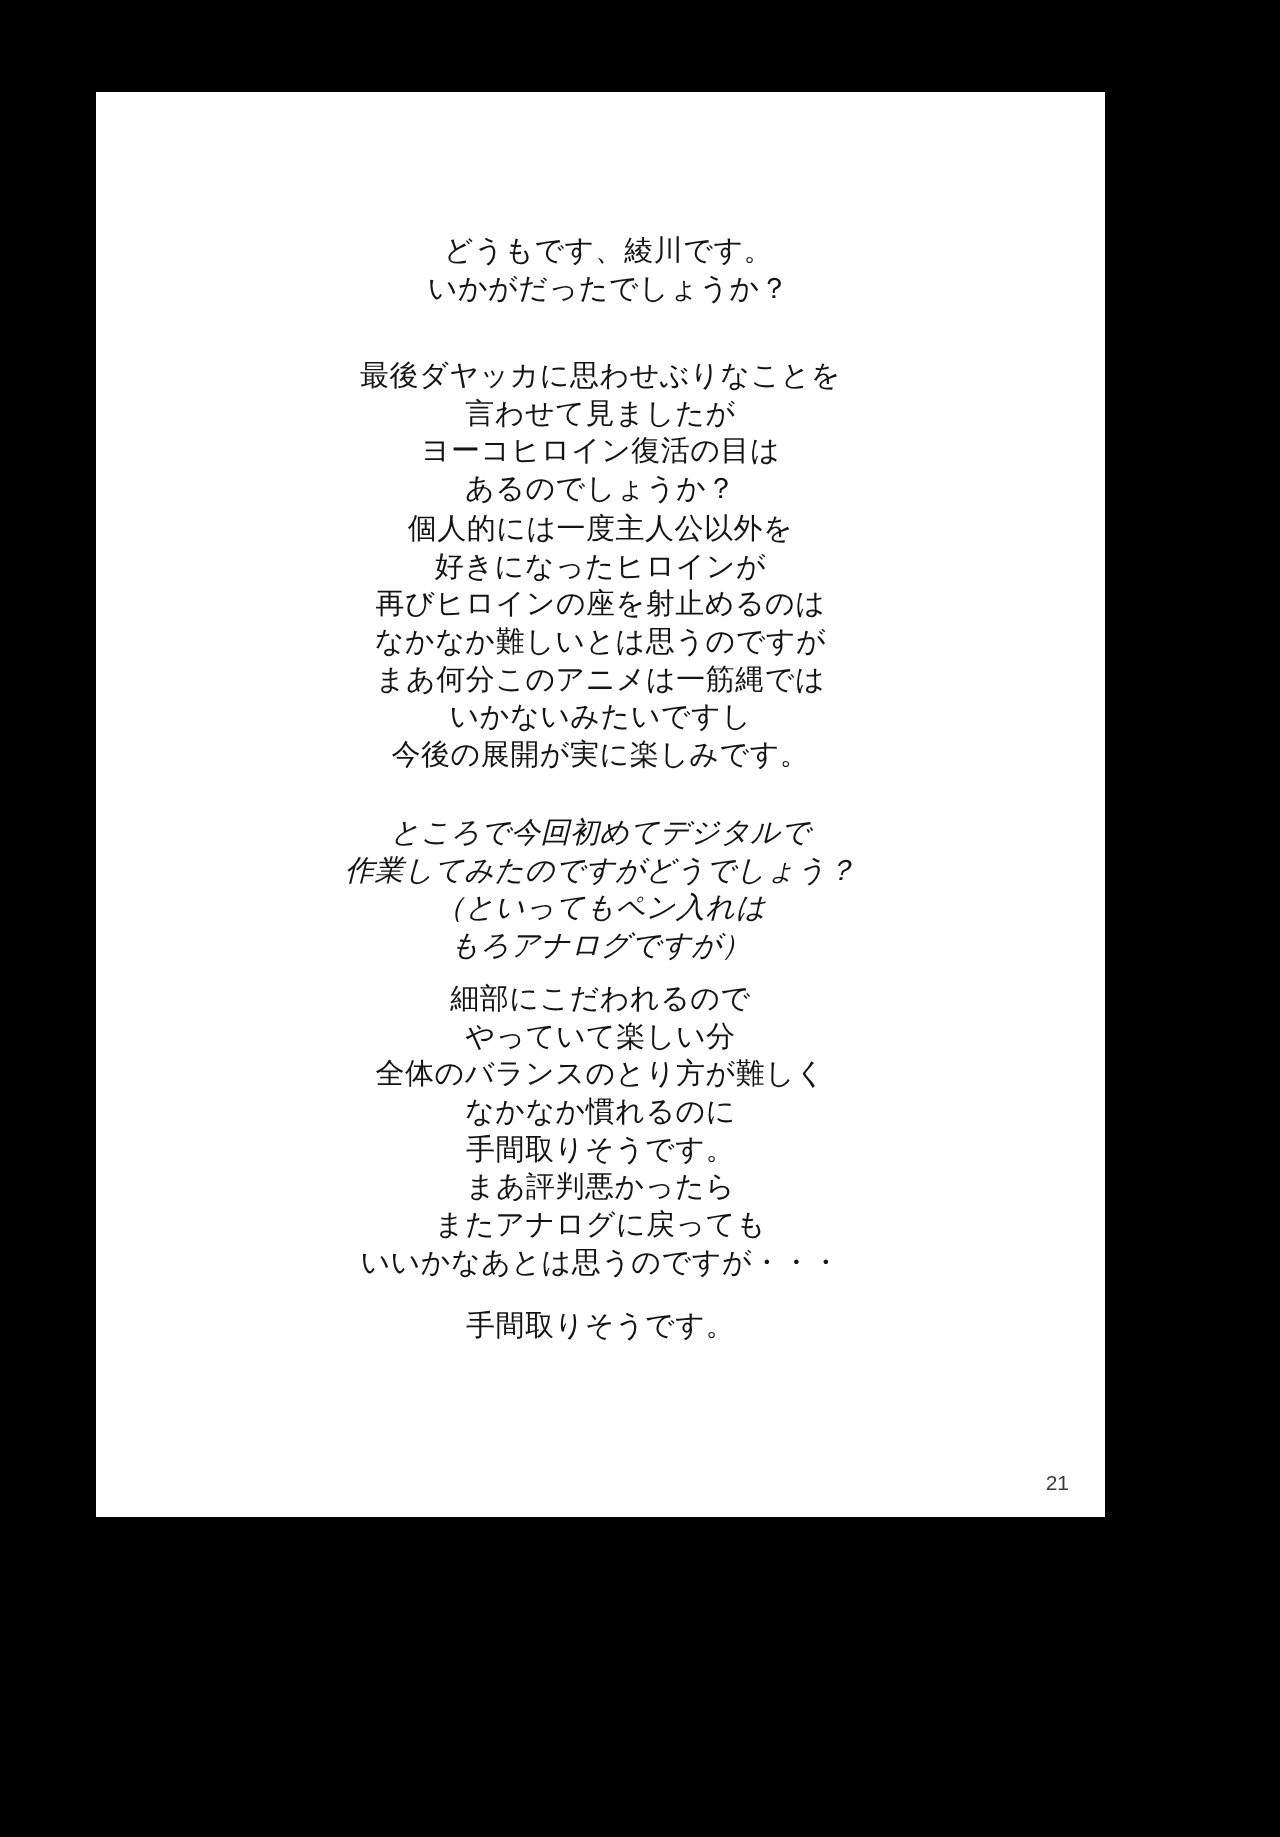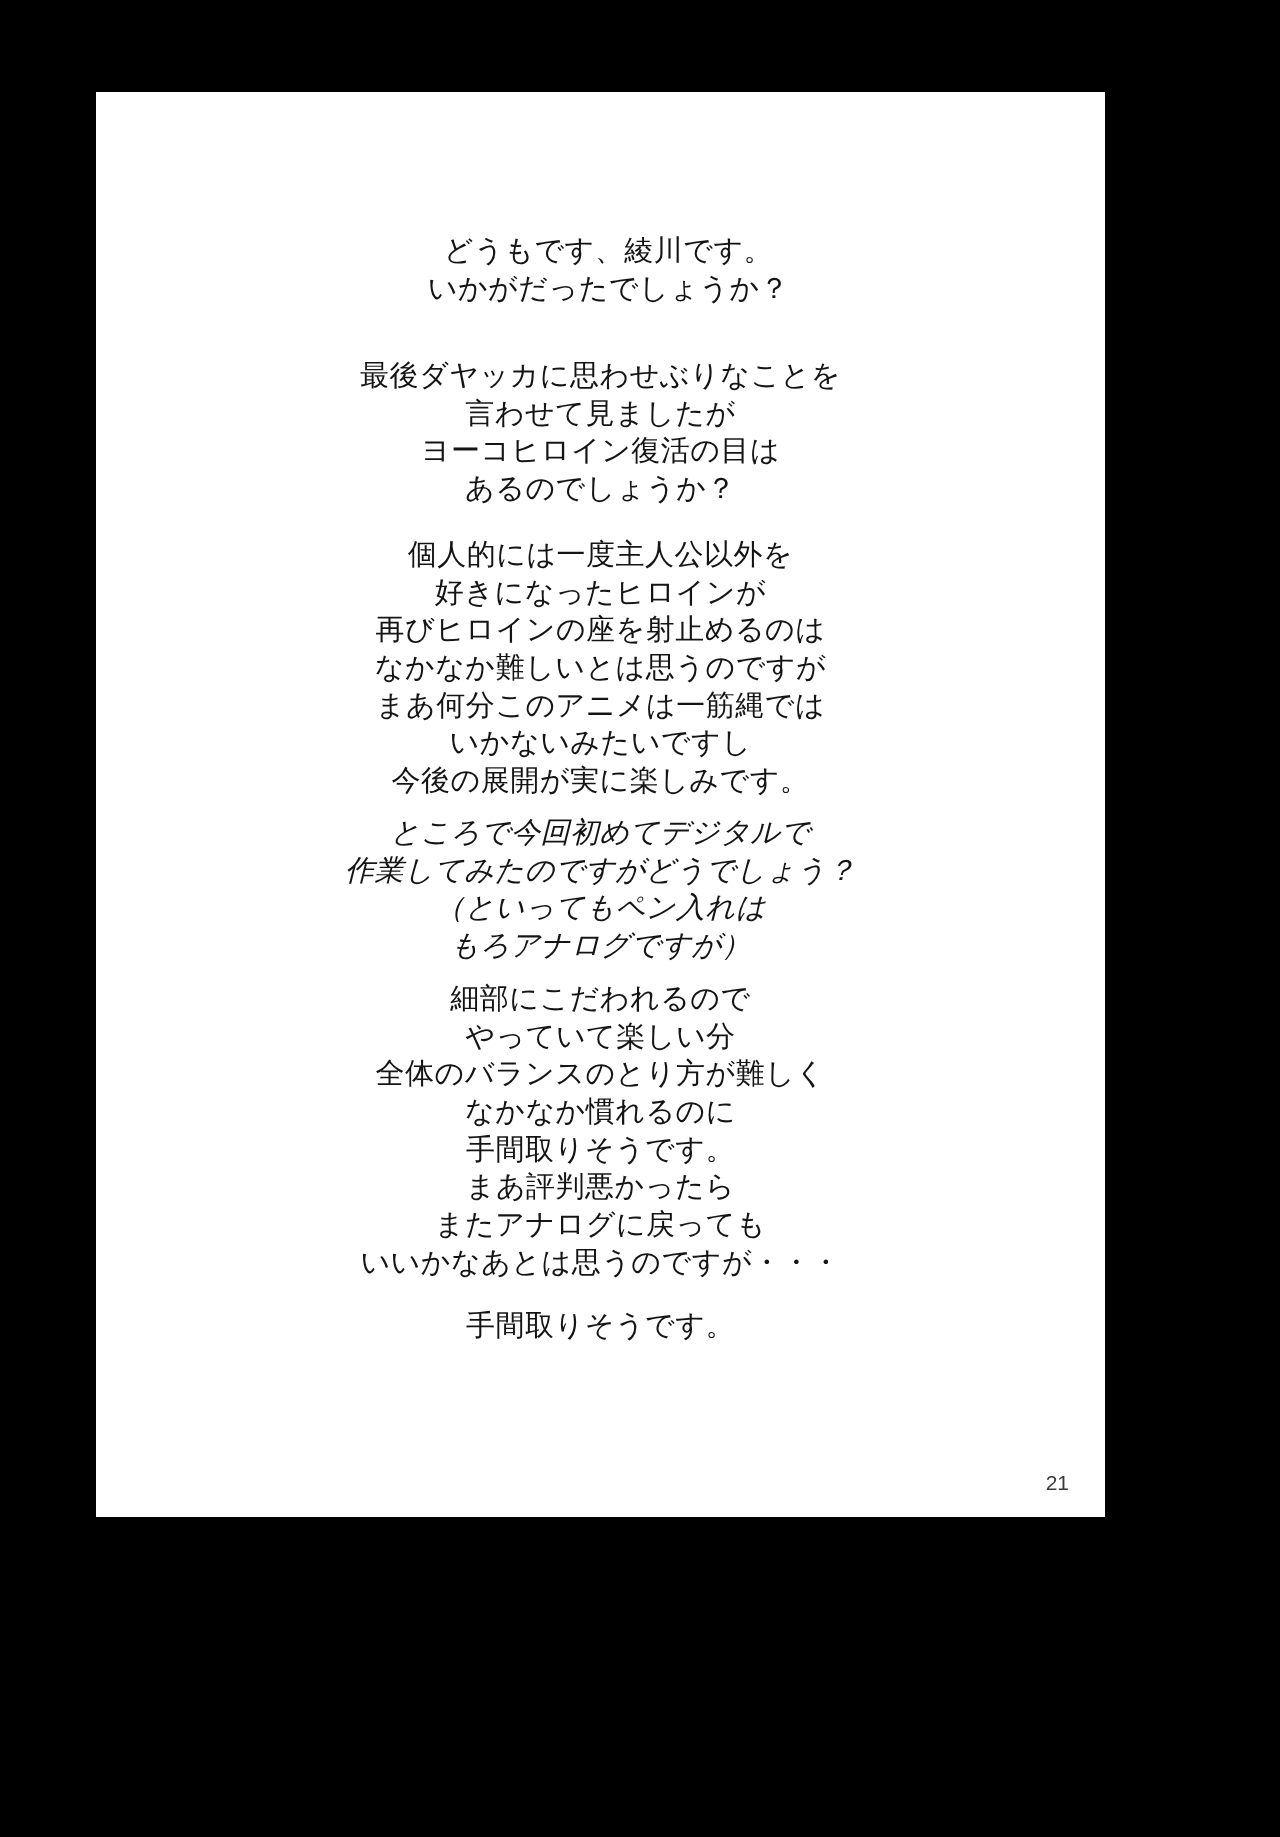--- a/index.html
+++ b/index.html
@@ -54,23 +54,22 @@
   }
   .b-para1 {
     position: absolute;
     left: 0;
     top: 265px;
     width: 100%;
   }
   .b-para2 {
     position: absolute;
     left: 0;
-    top: 446px;
+    top: 418px;
     width: 100%;
-    font-family: Liberation Mono, monospace;
   }
   .b-para3 {
     position: absolute;
     left: 0;
     top: 722px;
     width: 100%;
     font-style: italic;
   }
   .b-para4 {
     position: absolute;

